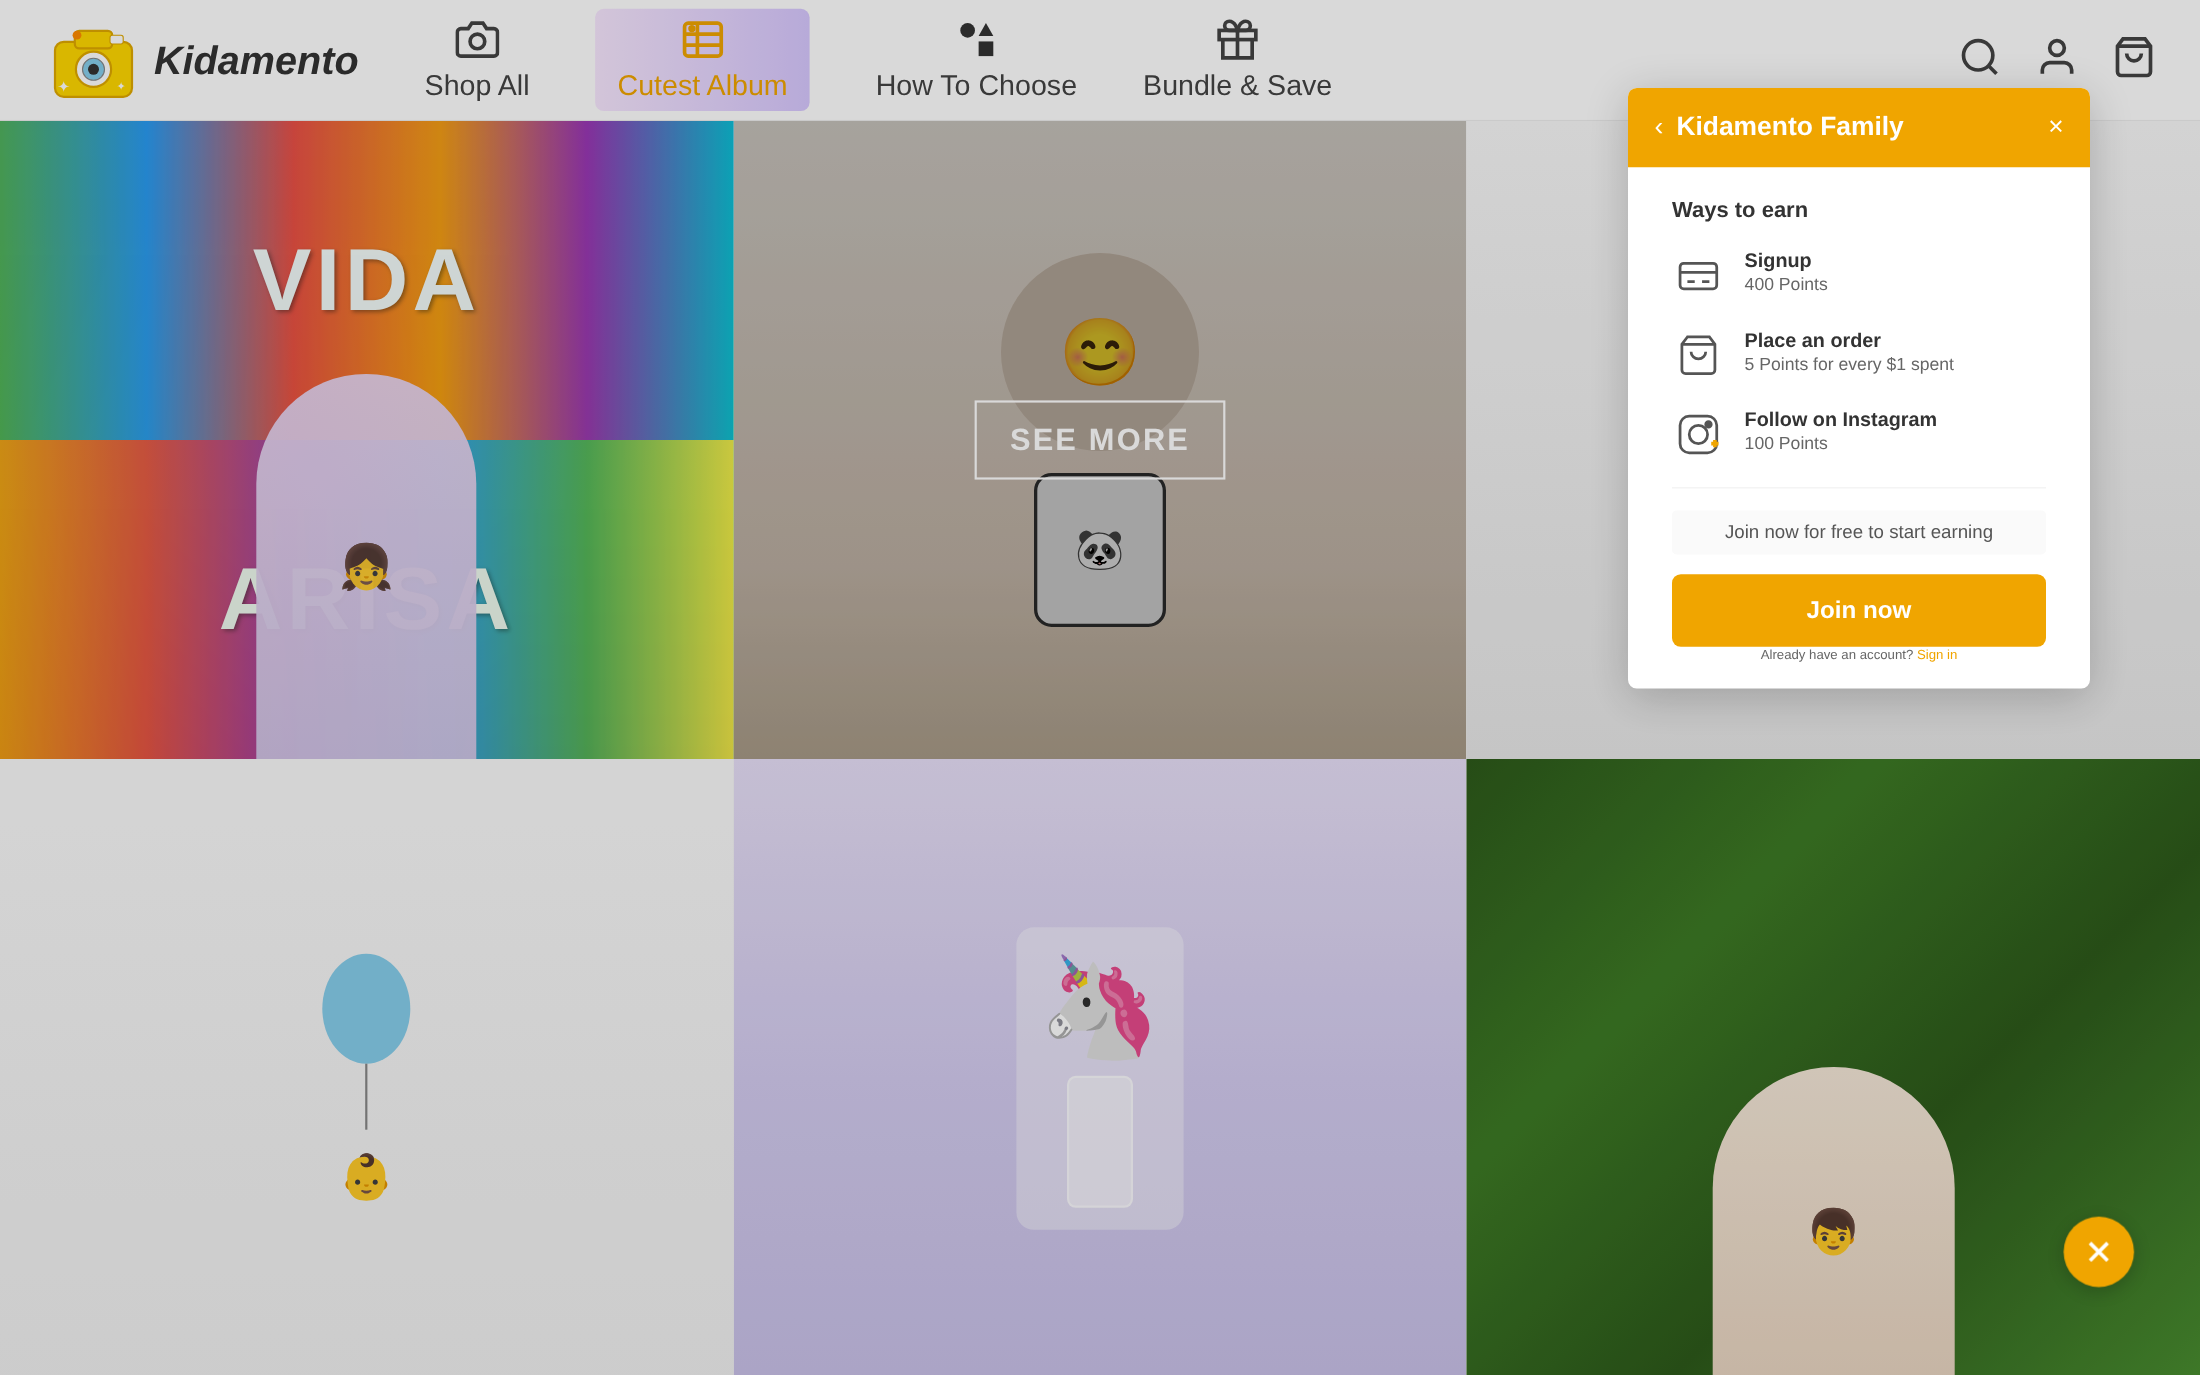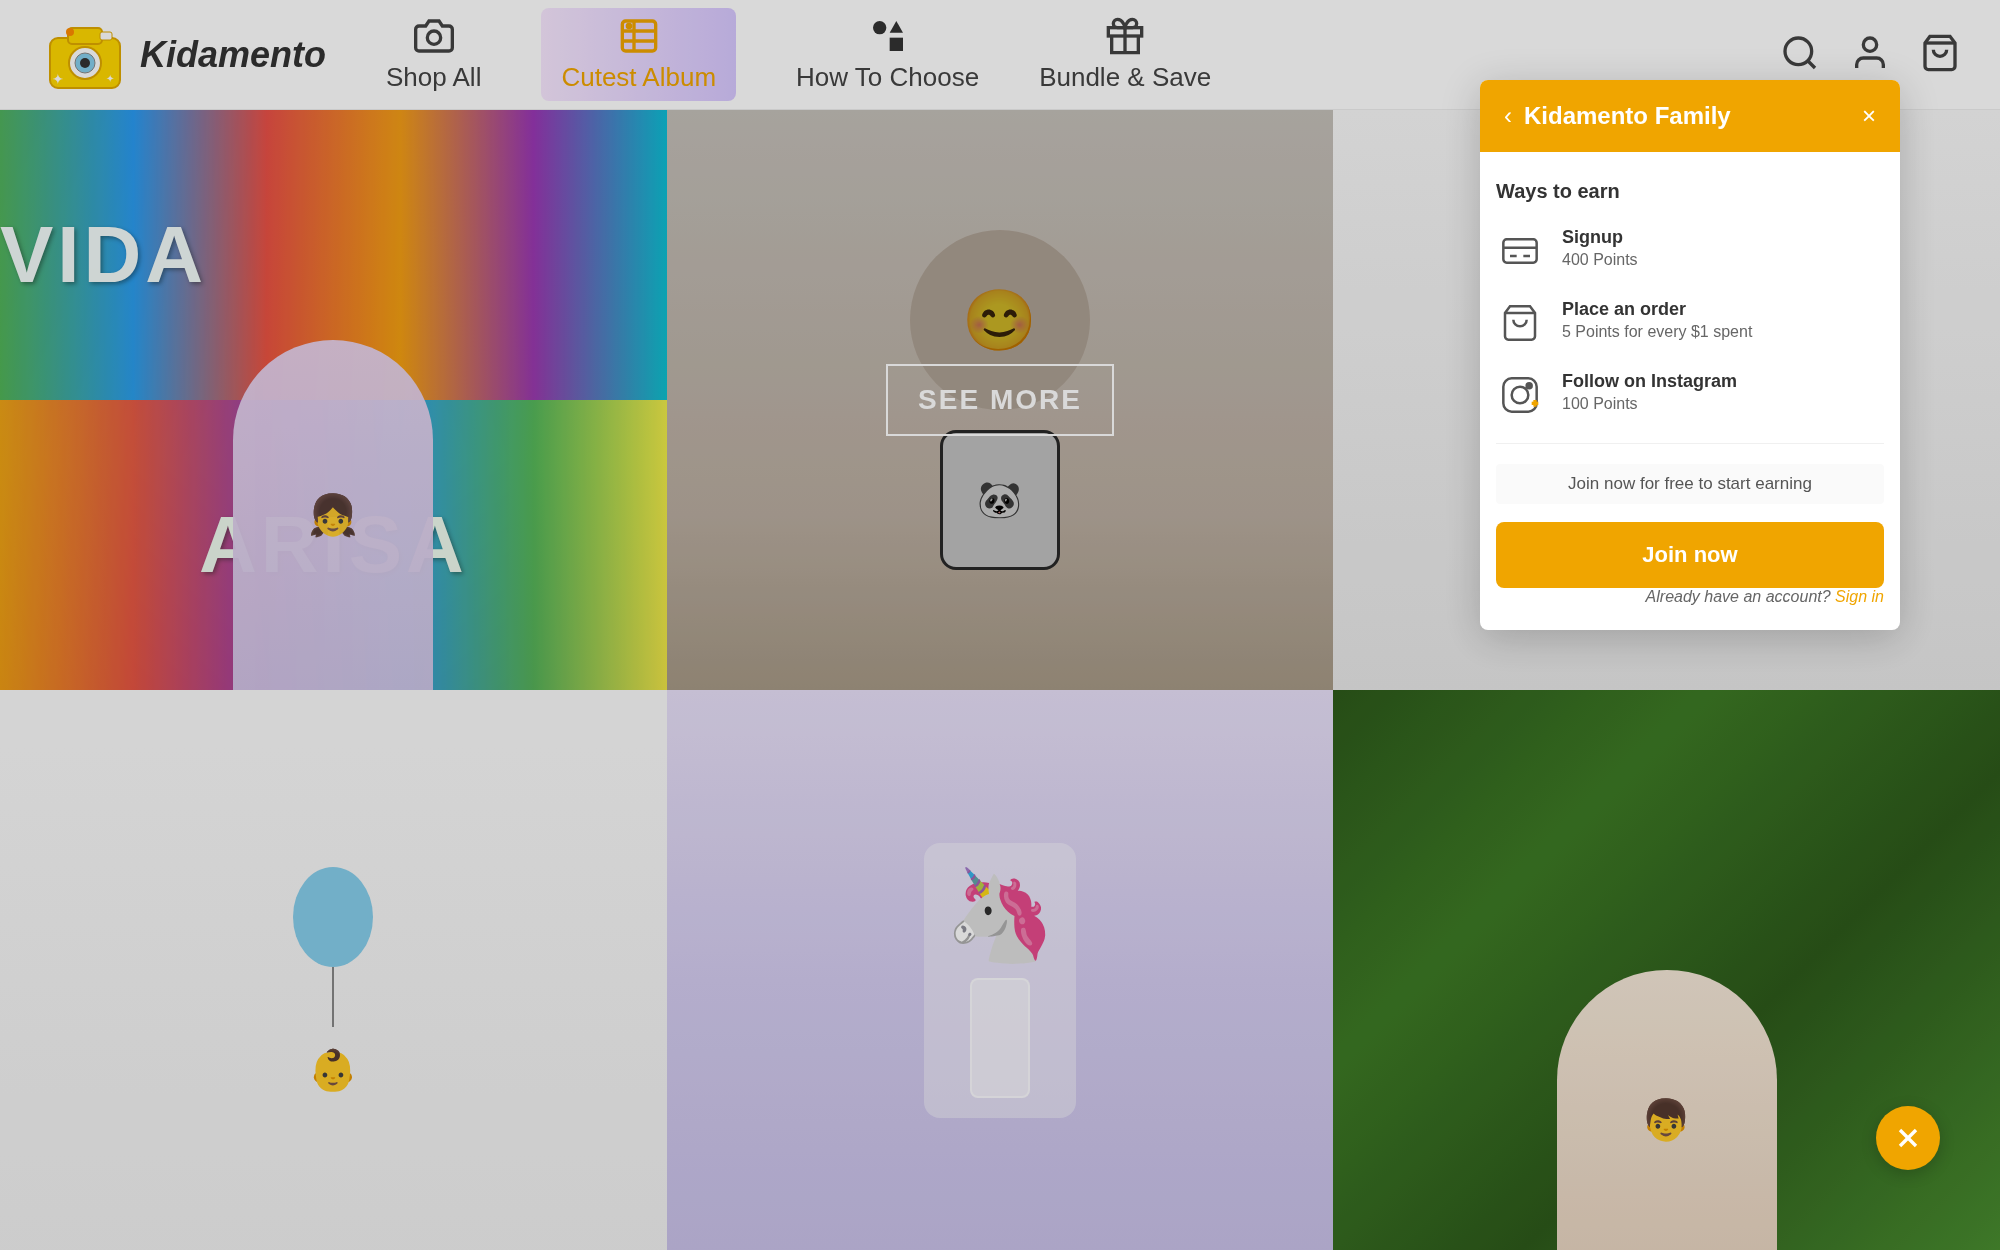--- a/index.html
+++ b/index.html
@@ -102,21 +102,21 @@
     .back-arrow {
       color: white; font-size: 24px; cursor: pointer;
     }
     .panel-title {
       color: white; font-size: 24px; font-weight: 600;
     }
     .panel-close {
       color: white; font-size: 24px; cursor: pointer; font-weight: 300;
     }
     .panel-body {
-      padding: 28px 16px 24px;
+      padding: 28px 40px 24px;
     }
     .ways-title {
       font-size: 20px; font-weight: 700; color: #333; margin-bottom: 24px;
     }
     .earn-item {
       display: flex; align-items: flex-start; gap: 18px; margin-bottom: 24px;
     }
     .earn-icon {
       width: 48px; height: 48px; flex-shrink: 0; display: flex; align-items: center; justify-content: center;
     }
@@ -134,21 +134,21 @@
     .join-text {
       text-align: center; font-size: 17px; color: #555; margin-bottom: 18px; padding: 10px;
       background: #fafafa; border-radius: 4px;
     }
     .join-btn {
       width: 100%; padding: 20px; background: #f0a500; color: white;
       border: none; border-radius: 8px; font-size: 22px; font-weight: 600;
       cursor: pointer; 
     }
     .already-text {
-      text-align: right; font-size: 16px; color: #666; font-style: italic;
+      text-align: center; font-size: 12px; color: #666;
     }
     .sign-in-link {
       color: #f0a500; text-decoration: none; font-weight: 500;
     }
 
     
     .float-close {
       position: fixed; bottom: 80px; right: 60px;
       width: 64px; height: 64px; background: #f0a500;
       border-radius: 50%; display: flex; align-items: center; justify-content: center;
@@ -250,21 +250,21 @@
     </span>
   </div>
 </nav>
 
 <main class="main">
   <div class="photo-grid">
 
     <div class="photo-cell photo-girl-dress">
 
       <div style="width:100%;height:100%;position:relative;overflow:hidden;">
-        <div style="position:absolute;top:0;left:0;right:0;height:50%;background:linear-gradient(90deg,#4CAF50,#2196F3,#f44336,#FF9800,#9C27B0,#00BCD4);opacity:0.9;display:flex;align-items:center;justify-content:flex-start;">
+        <div style="position:absolute;top:0;left:0;right:0;height:50%;background:linear-gradient(90deg,#4CAF50,#2196F3,#f44336,#FF9800,#9C27B0,#00BCD4);opacity:0.9;display:flex;align-items:center;justify-content:center;">
           <span style="font-size:80px;font-weight:900;color:white;letter-spacing:4px;text-shadow:2px 2px 4px rgba(0,0,0,0.4);">VIDA</span>
         </div>
         <div style="position:absolute;top:50%;left:0;right:0;height:50%;background:linear-gradient(90deg,#FF9800,#f44336,#9C27B0,#2196F3,#4CAF50,#FFEB3B);opacity:0.85;display:flex;align-items:center;justify-content:center;">
           <span style="font-size:80px;font-weight:900;color:white;letter-spacing:4px;text-shadow:2px 2px 4px rgba(0,0,0,0.4);">ARISA</span>
         </div>
 
         <div style="position:absolute;bottom:0;left:50%;transform:translateX(-50%);width:200px;height:350px;background:linear-gradient(180deg,#e8d4f0 0%,#d4c8e8 100%);border-radius:100px 100px 0 0;display:flex;align-items:center;justify-content:center;opacity:0.95;">
           <span style="font-size:40px;">👧</span>
         </div>
       </div>

